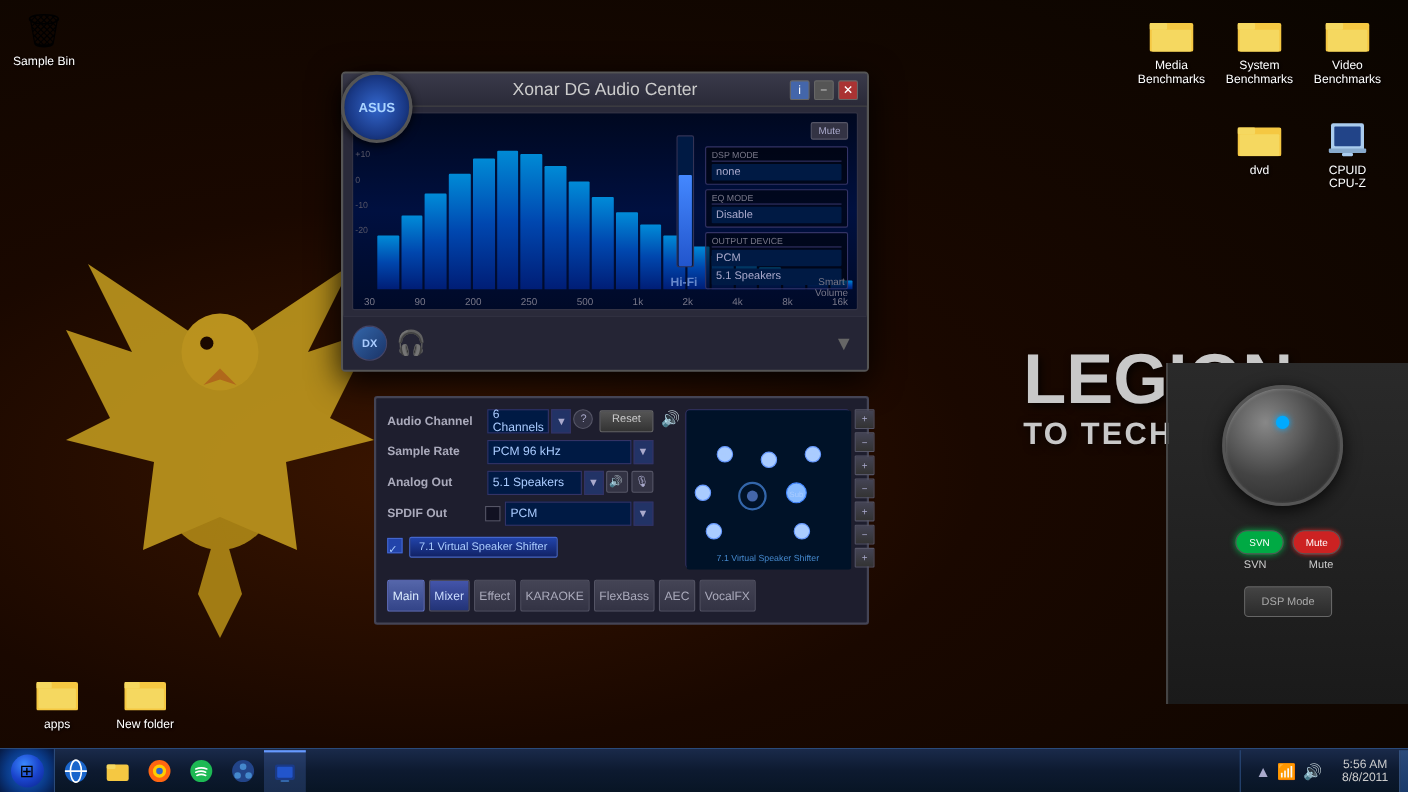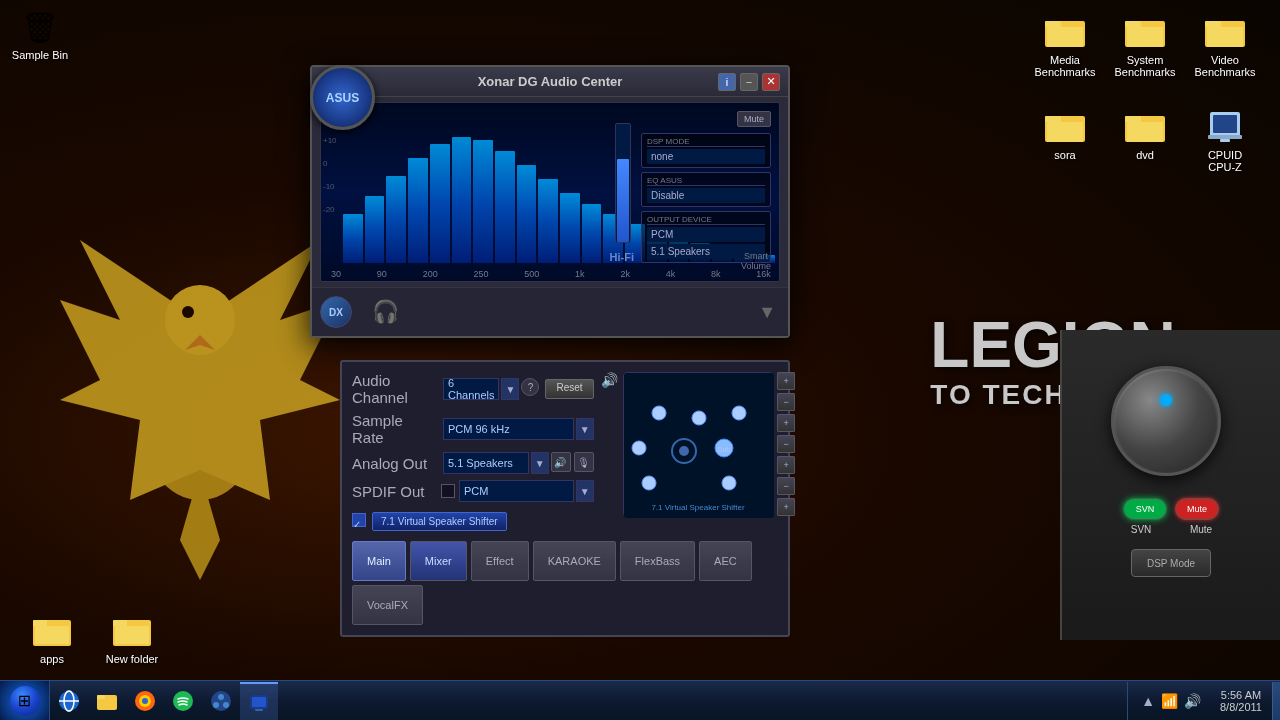--- a/index.html
+++ b/index.html
@@ -124,21 +124,21 @@
       position: absolute;
       right: 0;
       top: 330px;
       width: 220px;
       height: 310px;
       background: linear-gradient(180deg, #2a2a2a 0%, #1a1a1a 100%);
       border-left: 2px solid #444;
       display: flex;
       flex-direction: column;
       align-items: center;
-      padding-top: 26px;
+      padding-top: 10px;
     }
     .knob-container {
       width: 120px;
       height: 120px;
       position: relative;
       margin-top: 10px;
     }
     .knob {
       width: 110px;
       height: 110px;
@@ -215,22 +215,22 @@
       background: linear-gradient(180deg, #3a3a4a 0%, #2a2a38 100%);
       height: 30px;
       display: flex;
       align-items: center;
       justify-content: center;
       position: relative;
       border-bottom: 1px solid #444;
     }
     .window-title {
       color: #ccc;
-      font-size: 13px;
-      font-weight: bold;
+      font-size: 16px;
+      font-weight: normal;
     }
     .window-controls {
       position: absolute;
       right: 8px;
       top: 50%;
       transform: translateY(-50%);
       display: flex;
       gap: 4px;
     }
     .wc-btn {
@@ -388,21 +388,21 @@
       border-radius: 1px;
     }
 
     
     .sub-panel {
       background: #252535;
       border-top: 1px solid #334;
       padding: 8px;
       display: flex;
       align-items: center;
-      gap: 20px;
+      gap: 8px;
     }
     .headphones-icon {
       font-size: 22px;
       color: #888;
     }
     .dolby-badge {
       width: 32px;
       height: 32px;
       border-radius: 50%;
       background: linear-gradient(135deg, #3366aa, #1a3366);
@@ -427,23 +427,24 @@
       padding: 10px;
     }
     .form-row {
       display: flex;
       align-items: center;
       margin-bottom: 6px;
       gap: 6px;
     }
     .form-label {
       color: #aab;
-      font-size: 15px;
+      font-size: 11px;
       width: 85px;
       flex-shrink: 0;
+      font-weight: bold;
     }
     .select-arrow {
       width: 18px;
       height: 22px;
       background: #223366;
       border: 1px solid #336;
       display: flex;
       align-items: center;
       justify-content: center;
       color: #aac;
@@ -546,24 +547,24 @@
       display: flex;
       gap: 4px;
       margin-top: 10px;
       flex-wrap: wrap;
     }
     .tab-btn {
       background: linear-gradient(180deg, #445 0%, #334 100%);
       border: 1px solid #556;
       color: #aab;
       font-size: 11px;
-      padding: 4px 14px;
+      padding: 4px 4px;
       cursor: pointer;
       border-radius: 2px;
-      height: 40px;
+      height: 29px;
       display: flex;
       align-items: center;
     }
     .tab-btn-active {
       background: linear-gradient(180deg, #5566aa 0%, #334488 100%);
       color: #ddeeff;
       border-color: #6677cc;
     }
     .tab-btn-hover {
       background: linear-gradient(180deg, #4455aa 0%, #223377 100%);
@@ -736,30 +737,20 @@
             <rect x="0" y="8" width="40" height="26" rx="2" fill="#f5c842"></rect>
             <rect x="0" y="8" width="16" height="6" rx="1" fill="#f5d860"></rect>
             <rect x="2" y="14" width="36" height="20" rx="1" fill="#f5d860"></rect>
           </svg>
       </div>
       <div class="icon-label">Video<br>Benchmarks</div>
     </div>
   </div>
 
   <div class="desktop-icons-row2">
-    <div class="desktop-icon">
-      <div class="icon-img">
-        <svg width="40" height="34" viewBox="0 0 40 34">
-            <rect x="0" y="8" width="40" height="26" rx="2" fill="#f5c842"></rect>
-            <rect x="0" y="8" width="16" height="6" rx="1" fill="#f5d860"></rect>
-            <rect x="2" y="14" width="36" height="20" rx="1" fill="#f5d860"></rect>
-          </svg>
-      </div>
-      <div class="icon-label">sora</div>
-    </div>
     <div class="desktop-icon">
       <div class="icon-img">
         <svg width="40" height="34" viewBox="0 0 40 34">
             <rect x="0" y="8" width="40" height="26" rx="2" fill="#f5c842"></rect>
             <rect x="0" y="8" width="16" height="6" rx="1" fill="#f5d860"></rect>
             <rect x="2" y="14" width="36" height="20" rx="1" fill="#f5d860"></rect>
           </svg>
       </div>
       <div class="icon-label">dvd</div>
     </div>
@@ -876,21 +867,21 @@
       </div>
 
       <div class="mute-btn" style="top:8px; right:8px; position:absolute;">Mute</div>
 
       <div class="dsp-panel" style="top:30px;">
         <div class="dsp-section">
           <div class="dsp-section-title">DSP MODE</div>
           <div class="dsp-section-value">none</div>
         </div>
         <div class="dsp-section">
-          <div class="dsp-section-title">EQ ASUS</div>
+          <div class="dsp-section-title">EQ MODE</div>
           <div class="dsp-section-value">Disable</div>
         </div>
         <div class="dsp-section">
           <div class="dsp-section-title">OUTPUT DEVICE</div>
           <div class="dsp-section-value">PCM</div>
           <div class="dsp-section-value" style="margin-top:2px;">5.1 Speakers</div>
         </div>
       </div>
 
       <div class="hifi-label">Hi-Fi</div>

